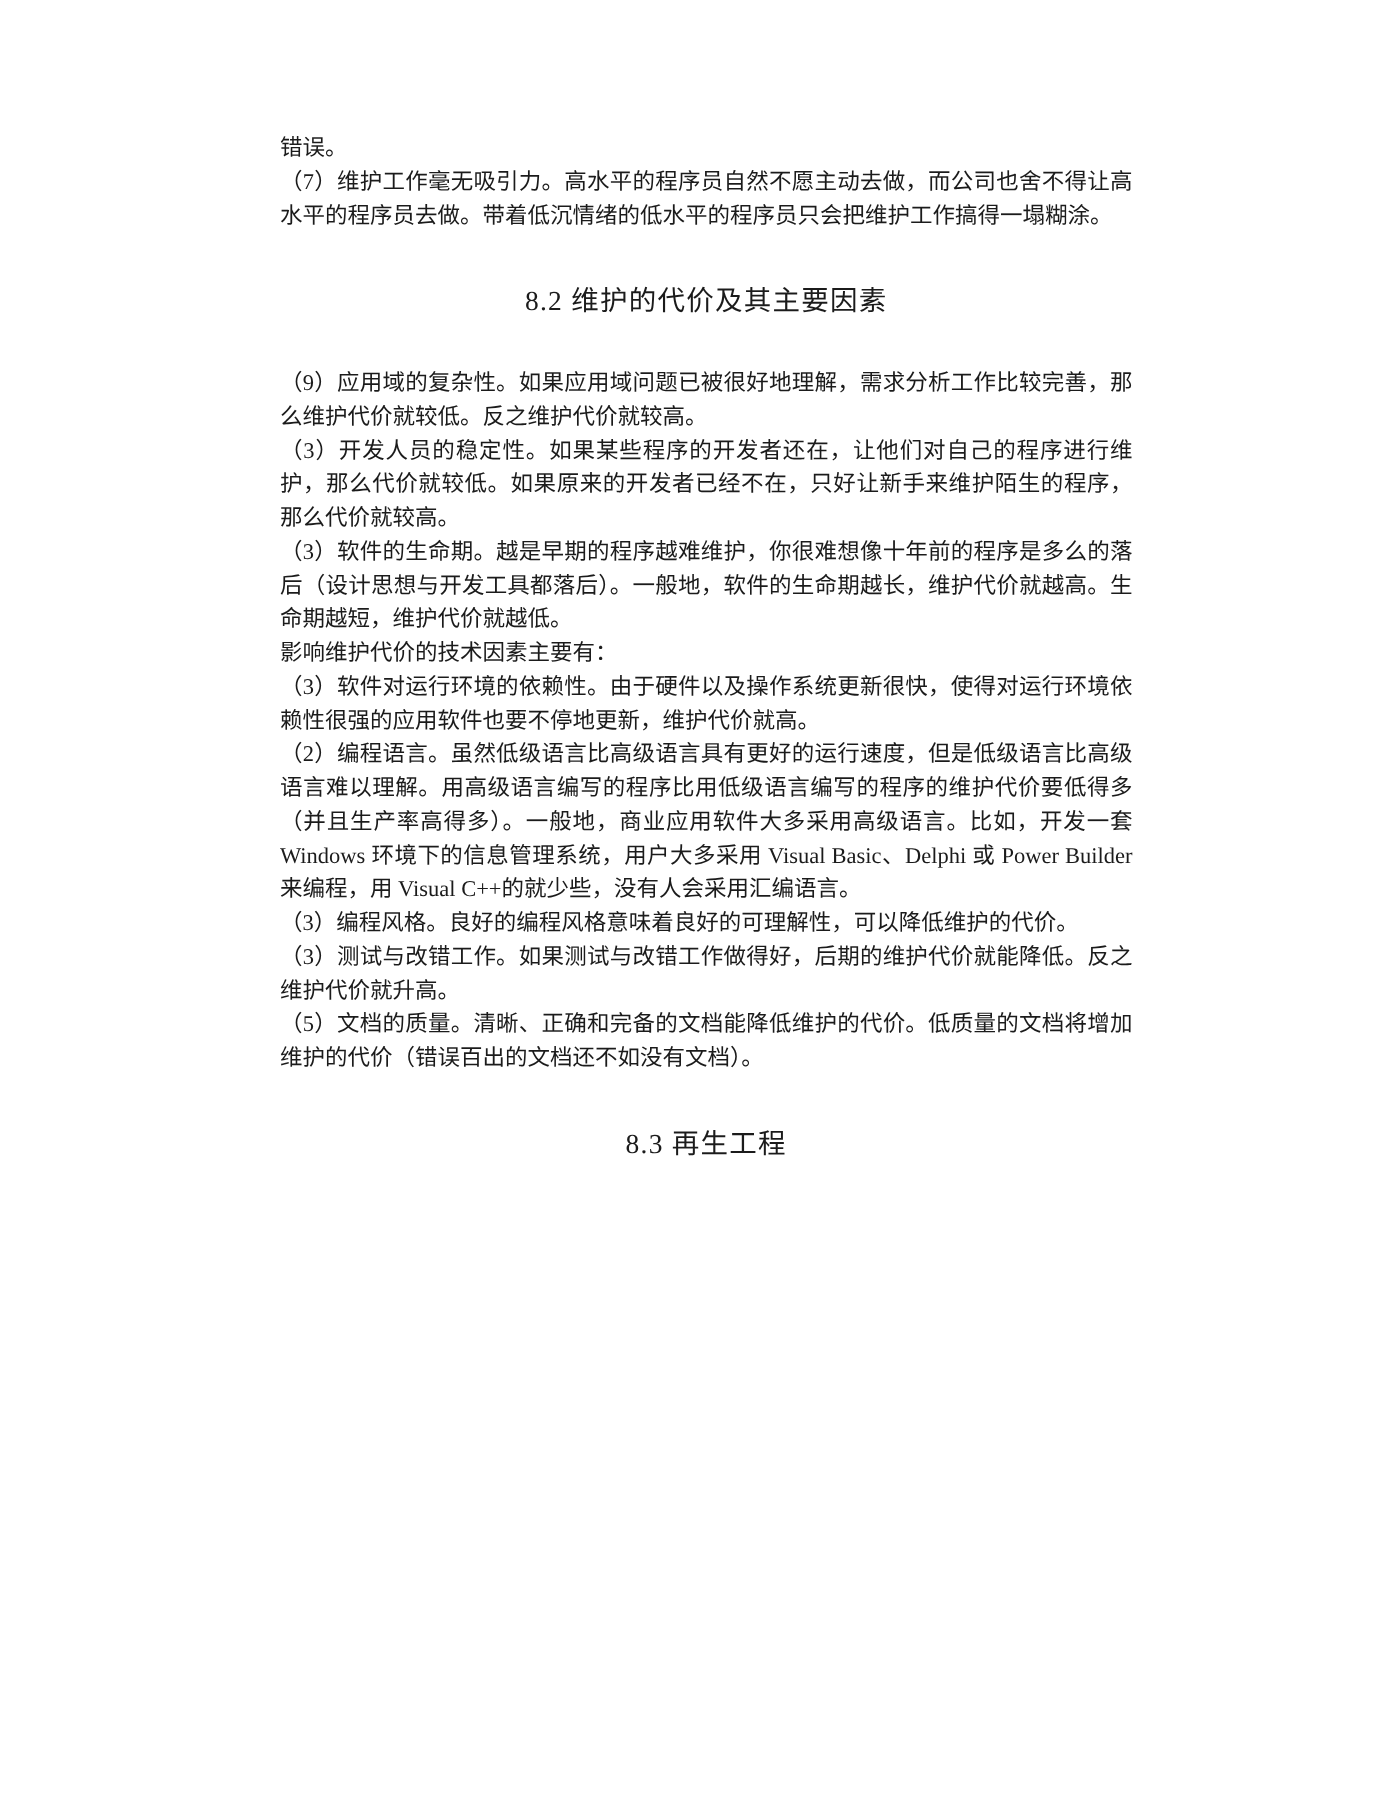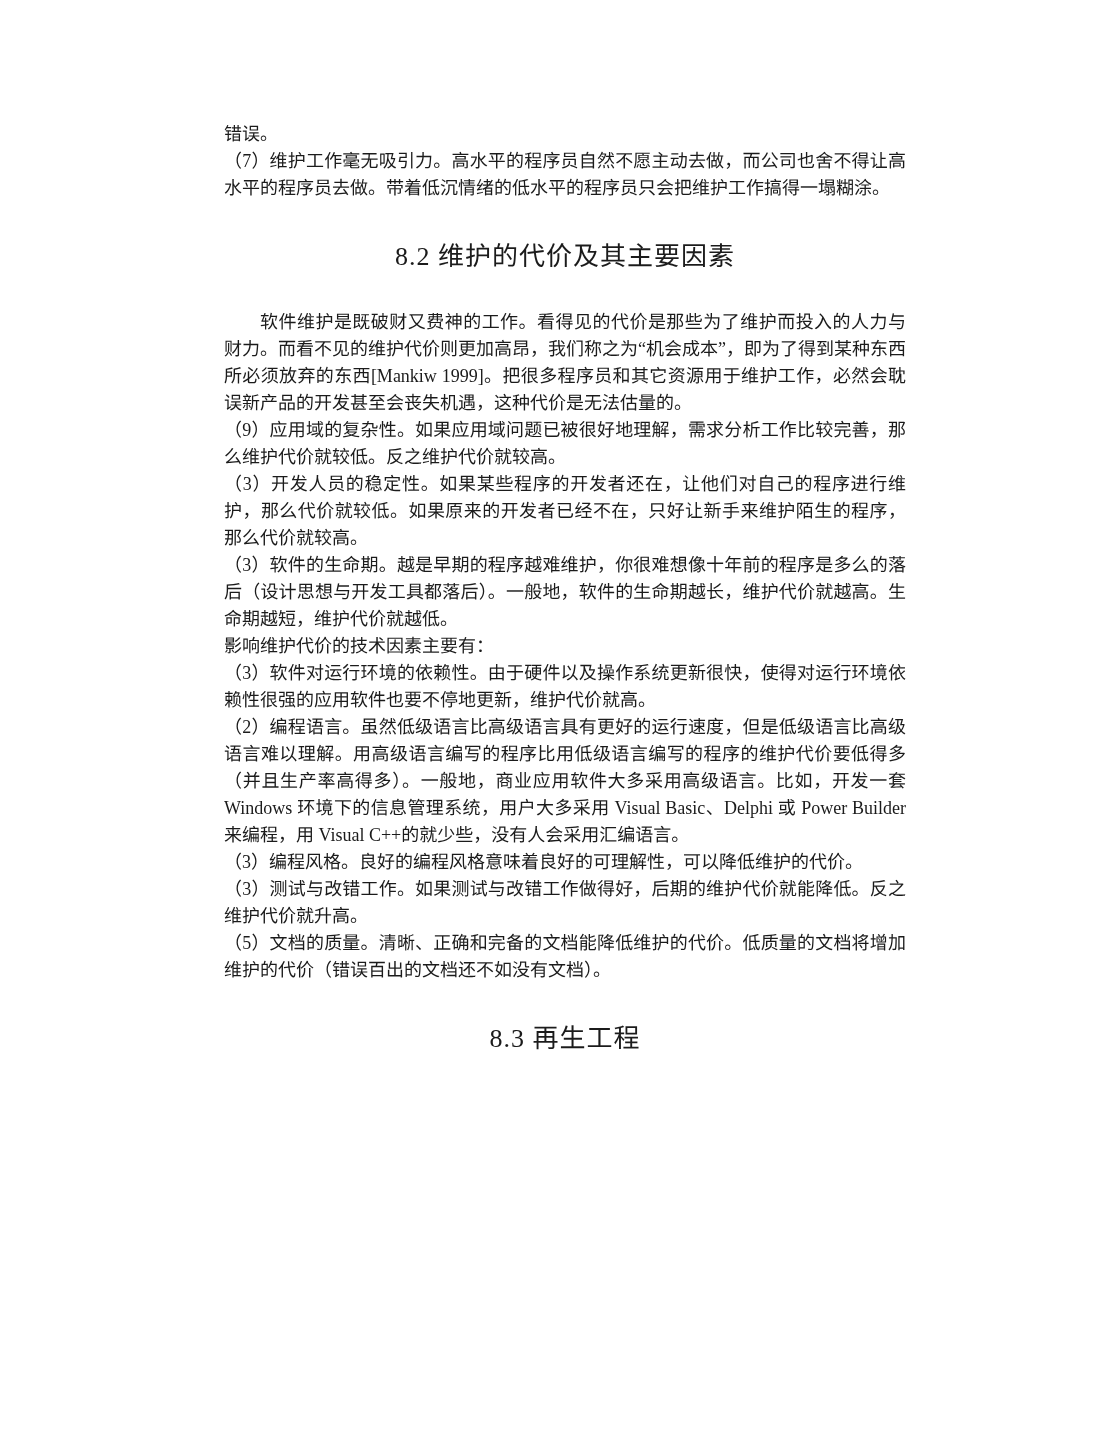--- a/index.html
+++ b/index.html
@@ -12,58 +12,57 @@
     width: 1113px;
     height: 1440px;
     margin: 0 auto;
     background: #ffffff;
     overflow: hidden;
     box-sizing: border-box;
   }
   .content {
     position: absolute;
     left: 224px;
-    top: 121px;
+    top: 105px;
     width: 682px;
     font-family: "Liberation Serif", "DejaVu Serif", serif;
     font-size: 18px;
     line-height: 27px;
     color: #1b1b1b;
     text-align: justify;
   }
   .para {
     margin: 0;
     padding: 0;
   }
   .para.indent {
     text-indent: 2em;
   }
   .section-heading {
     font-family: "Liberation Serif", "DejaVu Serif", serif;
-    font-size: 26px;
+    font-size: 22px;
     line-height: 34px;
     font-weight: 400;
     text-align: center;
     margin: 38px 0 35px 0;
     color: #1b1b1b;
     letter-spacing: 1px;
   }
 </style>
 </head>
 <body>
 
 <div class="page">
   <div class="content">
 
     <p class="para">错误。</p>
     <p class="para">（7）维护工作毫无吸引力。高水平的程序员自然不愿主动去做，而公司也舍不得让高水平的程序员去做。带着低沉情绪的低水平的程序员只会把维护工作搞得一塌糊涂。</p>
 
     <h2 class="section-heading">8.2  维护的代价及其主要因素</h2>
 
-    <p class="para indent">软件维护是既破财又费神的工作。看得见的代价是那些为了维护而投入的人力与财力。而看不见的维护代价则更加高昂，我们称之为“机会成本”，即为了得到某种东西所必须放弃的东西[Mankiw 1999]。把很多程序员和其它资源用于维护工作，必然会耽误新产品的开发甚至会丧失机遇，这种代价是无法估量的。</p>
     <p class="para">（9）应用域的复杂性。如果应用域问题已被很好地理解，需求分析工作比较完善，那么维护代价就较低。反之维护代价就较高。</p>
     <p class="para">（3）开发人员的稳定性。如果某些程序的开发者还在，让他们对自己的程序进行维护，那么代价就较低。如果原来的开发者已经不在，只好让新手来维护陌生的程序，那么代价就较高。</p>
     <p class="para">（3）软件的生命期。越是早期的程序越难维护，你很难想像十年前的程序是多么的落后（设计思想与开发工具都落后）。一般地，软件的生命期越长，维护代价就越高。生命期越短，维护代价就越低。</p>
     <p class="para">影响维护代价的技术因素主要有：</p>
     <p class="para">（3）软件对运行环境的依赖性。由于硬件以及操作系统更新很快，使得对运行环境依赖性很强的应用软件也要不停地更新，维护代价就高。</p>
     <p class="para">（2）编程语言。虽然低级语言比高级语言具有更好的运行速度，但是低级语言比高级语言难以理解。用高级语言编写的程序比用低级语言编写的程序的维护代价要低得多（并且生产率高得多）。一般地，商业应用软件大多采用高级语言。比如，开发一套 Windows 环境下的信息管理系统，用户大多采用 Visual Basic、Delphi 或 Power Builder 来编程，用 Visual C++的就少些，没有人会采用汇编语言。</p>
     <p class="para">（3）编程风格。良好的编程风格意味着良好的可理解性，可以降低维护的代价。</p>
     <p class="para">（3）测试与改错工作。如果测试与改错工作做得好，后期的维护代价就能降低。反之维护代价就升高。</p>
     <p class="para">（5）文档的质量。清晰、正确和完备的文档能降低维护的代价。低质量的文档将增加维护的代价（错误百出的文档还不如没有文档）。</p>
 

